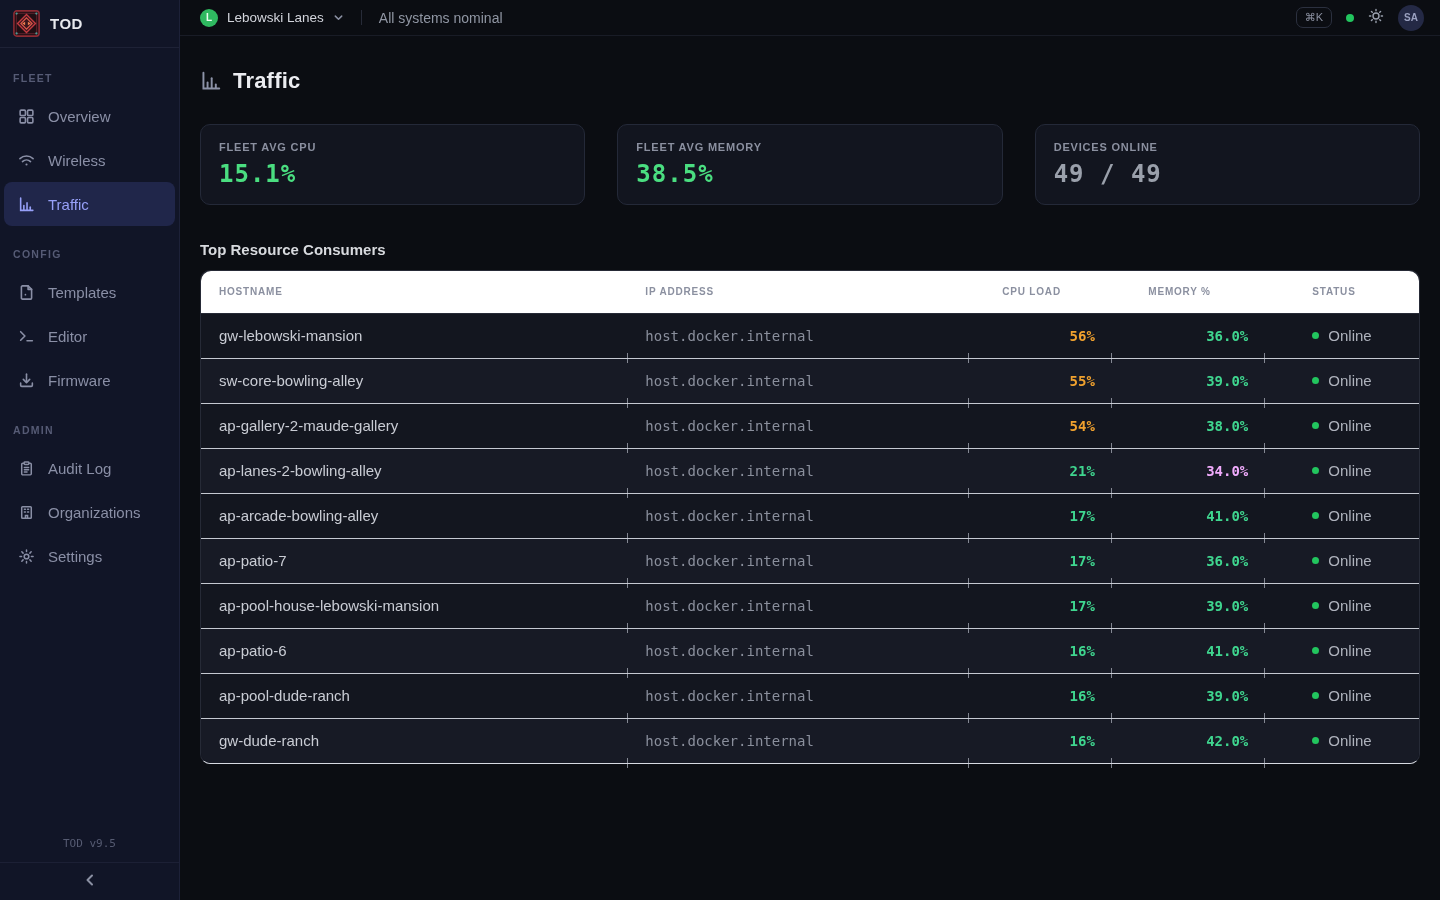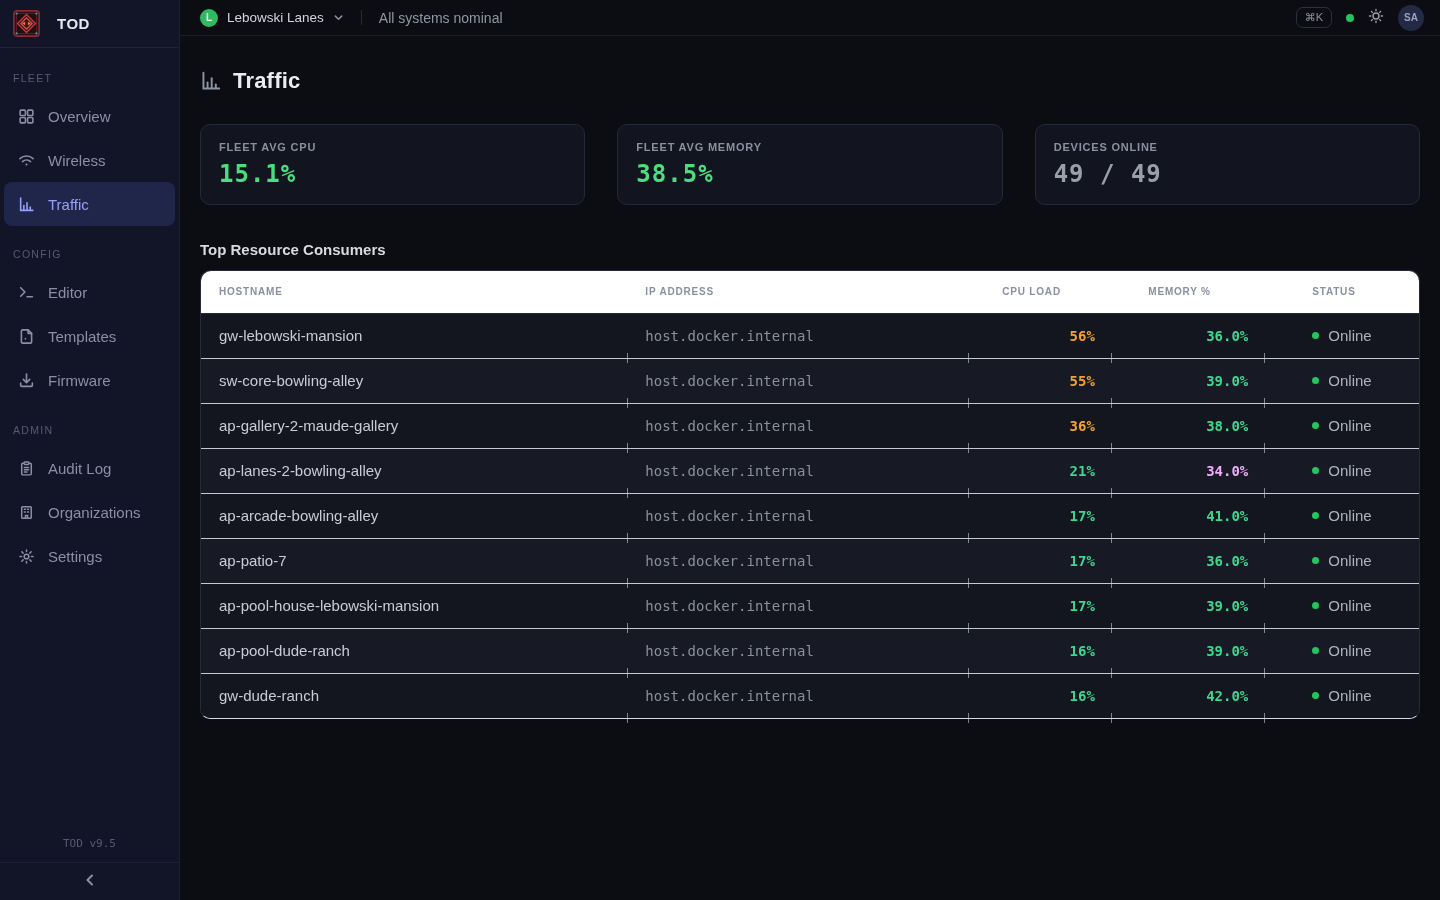--- a/index.html
+++ b/index.html
@@ -10,29 +10,29 @@
     display:flex;
   }
 
   
   .sidebar {
     width:180px; height:900px; background:#111527;
     border-right:1px solid #1d2138;
     display:flex; flex-direction:column; flex-shrink:0;
   }
   .sidebar-logo {
-    height:48px; display:flex; align-items:center; gap:17px;
+    height:48px; display:flex; align-items:center; gap:10px;
     padding:0 13px; border-bottom:1px solid #1e2236; cursor:pointer;
   }
   .logo-mark { width:27px; height:27px; display:block; }
   .logo-text { font-size:15px; font-weight:700; color:#e8e9ee; letter-spacing:0.5px; }
 
   .sidebar nav { flex:1; padding-top:24px; }
   .section-label {
-    font-size:10.5px; font-weight:400; letter-spacing:1.3px;
+    font-size:10.5px; font-weight:700; letter-spacing:1.3px;
     color:#565b75; padding:0 13px; margin-bottom:10px; text-transform:uppercase;
   }
   .nav-section + .nav-section { margin-top:22px; }
   .nav-item {
     height:44px; margin:0 4px; padding:0 14px; border-radius:8px;
     display:flex; align-items:center; gap:13px;
     color:#8a8fa6; font-size:15px; cursor:pointer;
   }
   .nav-item .icon { width:17px; height:17px; display:flex; align-items:center; justify-content:center; }
   .nav-item svg { width:17px; height:17px; }
@@ -204,35 +204,35 @@
           </span>
         <span>Traffic</span>
       </div>
     </div>
 
     <div class="nav-section">
       <div class="section-label">CONFIG</div>
       <div class="nav-item">
         <span class="icon">
           <svg viewBox="0 0 16 16" fill="none" stroke="currentColor" stroke-width="1.5" stroke-linecap="round" stroke-linejoin="round">
-            <path d="M2.5 3.5 L6.5 7.5 L2.5 11.5"></path>
-              <path d="M8.5 12 H13.5"></path>
-          </svg>
-          </span>
-        <span>Editor</span>
-      </div>
-      <div class="nav-item">
-        <span class="icon">
-          <svg viewBox="0 0 16 16" fill="none" stroke="currentColor" stroke-width="1.5" stroke-linecap="round" stroke-linejoin="round">
             <path d="M9.5 1.8 H4.2 A1 1 0 0 0 3.2 2.8 V13.2 A1 1 0 0 0 4.2 14.2 H11.8 A1 1 0 0 0 12.8 13.2 V5.1 Z"></path>
             <path d="M9.5 1.8 V5.1 H12.8"></path>
               <circle cx="7" cy="10" r="0.8" fill="currentColor" stroke="none"></circle>
           </svg>
           </span>
         <span>Templates</span>
+      </div>
+      <div class="nav-item">
+        <span class="icon">
+          <svg viewBox="0 0 16 16" fill="none" stroke="currentColor" stroke-width="1.5" stroke-linecap="round" stroke-linejoin="round">
+            <path d="M2.5 3.5 L6.5 7.5 L2.5 11.5"></path>
+              <path d="M8.5 12 H13.5"></path>
+          </svg>
+          </span>
+        <span>Editor</span>
       </div>
       <div class="nav-item">
         <span class="icon">
           <svg viewBox="0 0 16 16" fill="none" stroke="currentColor" stroke-width="1.5" stroke-linecap="round" stroke-linejoin="round">
             <path d="M8 2 V9.5"></path>
               <path d="M5 7 L8 10 L11 7"></path>
               <path d="M2.5 10.5 V12.5 A1 1 0 0 0 3.5 13.5 H12.5 A1 1 0 0 0 13.5 12.5 V10.5"></path>
           </svg>
           </span>
         <span>Firmware</span>
@@ -381,21 +381,21 @@
     <td class="c-status">
       <span class="status-wrap">
         <span class="status-dot" style="background: rgb(34, 197, 94);"></span>
         <span>Online</span>
       </span>
     </td>
   </tr>
             <tr>
     <td class="c-hostname">ap-gallery-2-maude-gallery</td>
     <td class="c-ip">host.docker.internal</td>
-    <td class="c-cpu" style="color: rgb(240, 161, 46);">36%</td>
+    <td class="c-cpu" style="color: rgb(240, 161, 46);">54%</td>
     <td class="c-mem" style="color: rgb(63, 214, 143);">38.0%</td>
     <td class="c-status">
       <span class="status-wrap">
         <span class="status-dot" style="background: rgb(34, 197, 94);"></span>
         <span>Online</span>
       </span>
     </td>
   </tr>
             <tr>
     <td class="c-hostname">ap-lanes-2-bowling-alley</td>
@@ -439,20 +439,32 @@
     <td class="c-cpu" style="color: rgb(63, 214, 143);">17%</td>
     <td class="c-mem" style="color: rgb(63, 214, 143);">39.0%</td>
     <td class="c-status">
       <span class="status-wrap">
         <span class="status-dot" style="background: rgb(34, 197, 94);"></span>
         <span>Online</span>
       </span>
     </td>
   </tr>
             <tr>
+    <td class="c-hostname">ap-patio-6</td>
+    <td class="c-ip">host.docker.internal</td>
+    <td class="c-cpu" style="color: rgb(63, 214, 143);">16%</td>
+    <td class="c-mem" style="color: rgb(63, 214, 143);">41.0%</td>
+    <td class="c-status">
+      <span class="status-wrap">
+        <span class="status-dot" style="background: rgb(34, 197, 94);"></span>
+        <span>Online</span>
+      </span>
+    </td>
+  </tr>
+            <tr>
     <td class="c-hostname">ap-pool-dude-ranch</td>
     <td class="c-ip">host.docker.internal</td>
     <td class="c-cpu" style="color: rgb(63, 214, 143);">16%</td>
     <td class="c-mem" style="color: rgb(63, 214, 143);">39.0%</td>
     <td class="c-status">
       <span class="status-wrap">
         <span class="status-dot" style="background: rgb(34, 197, 94);"></span>
         <span>Online</span>
       </span>
     </td>

